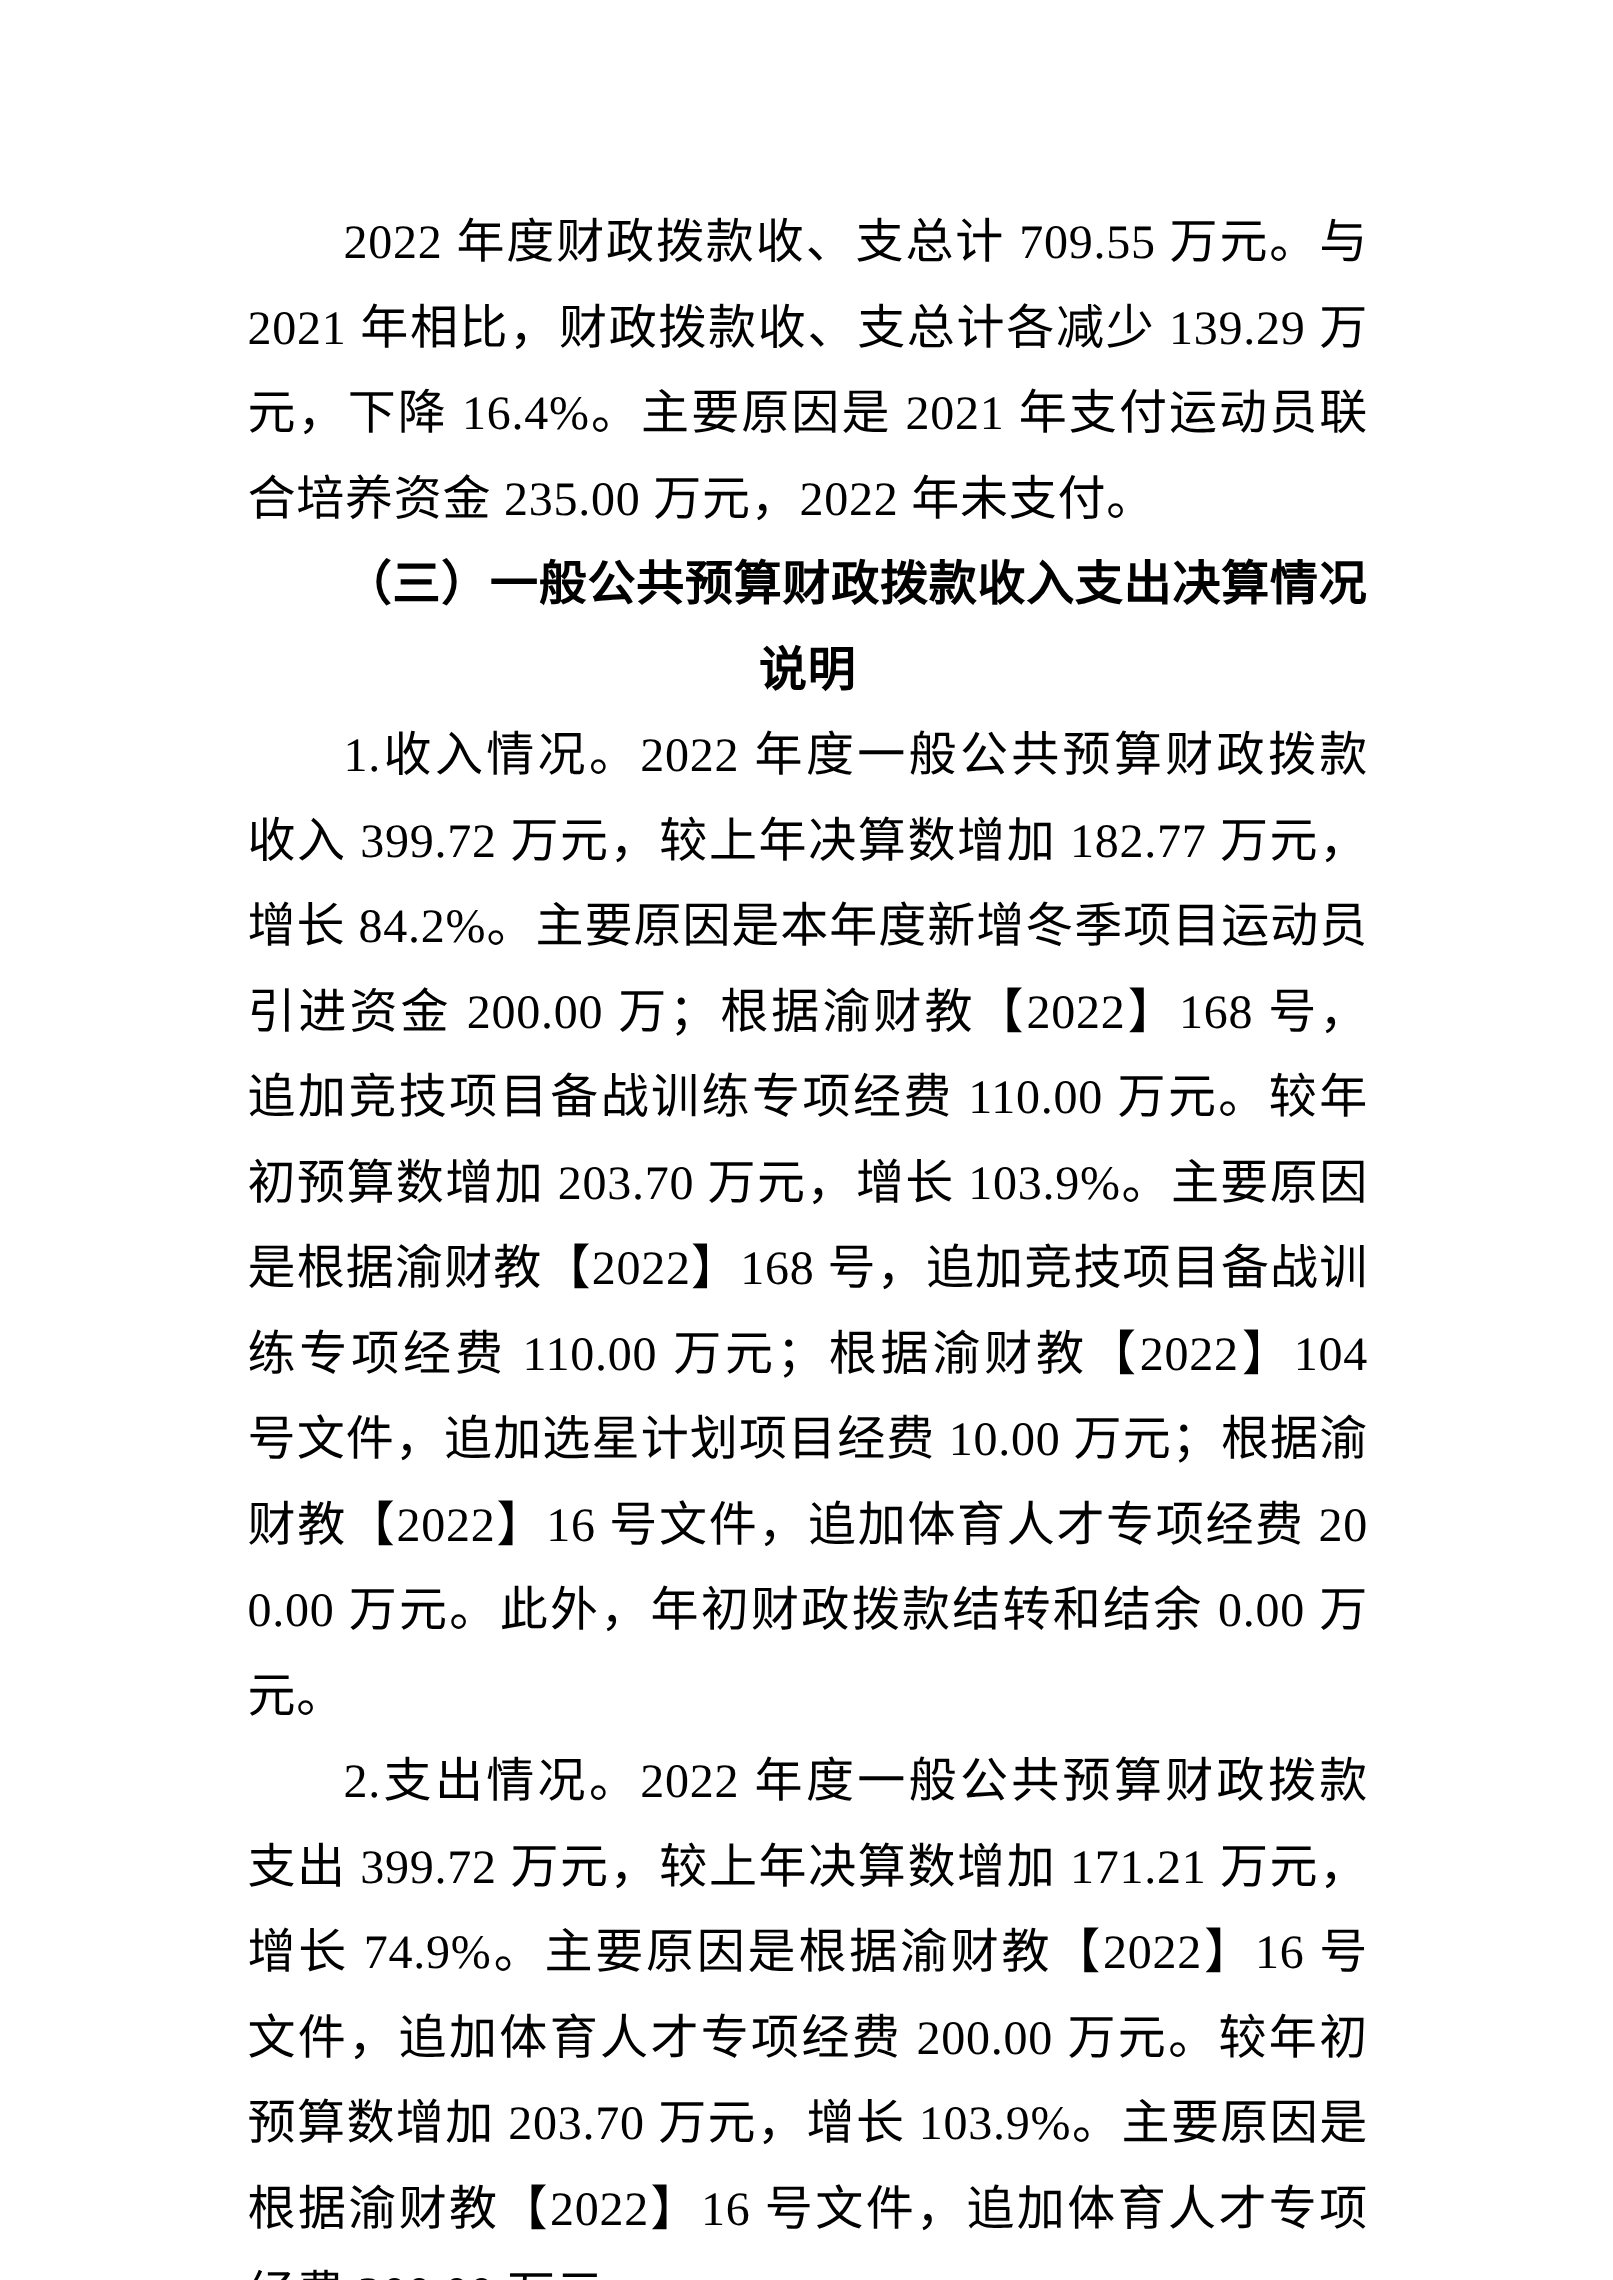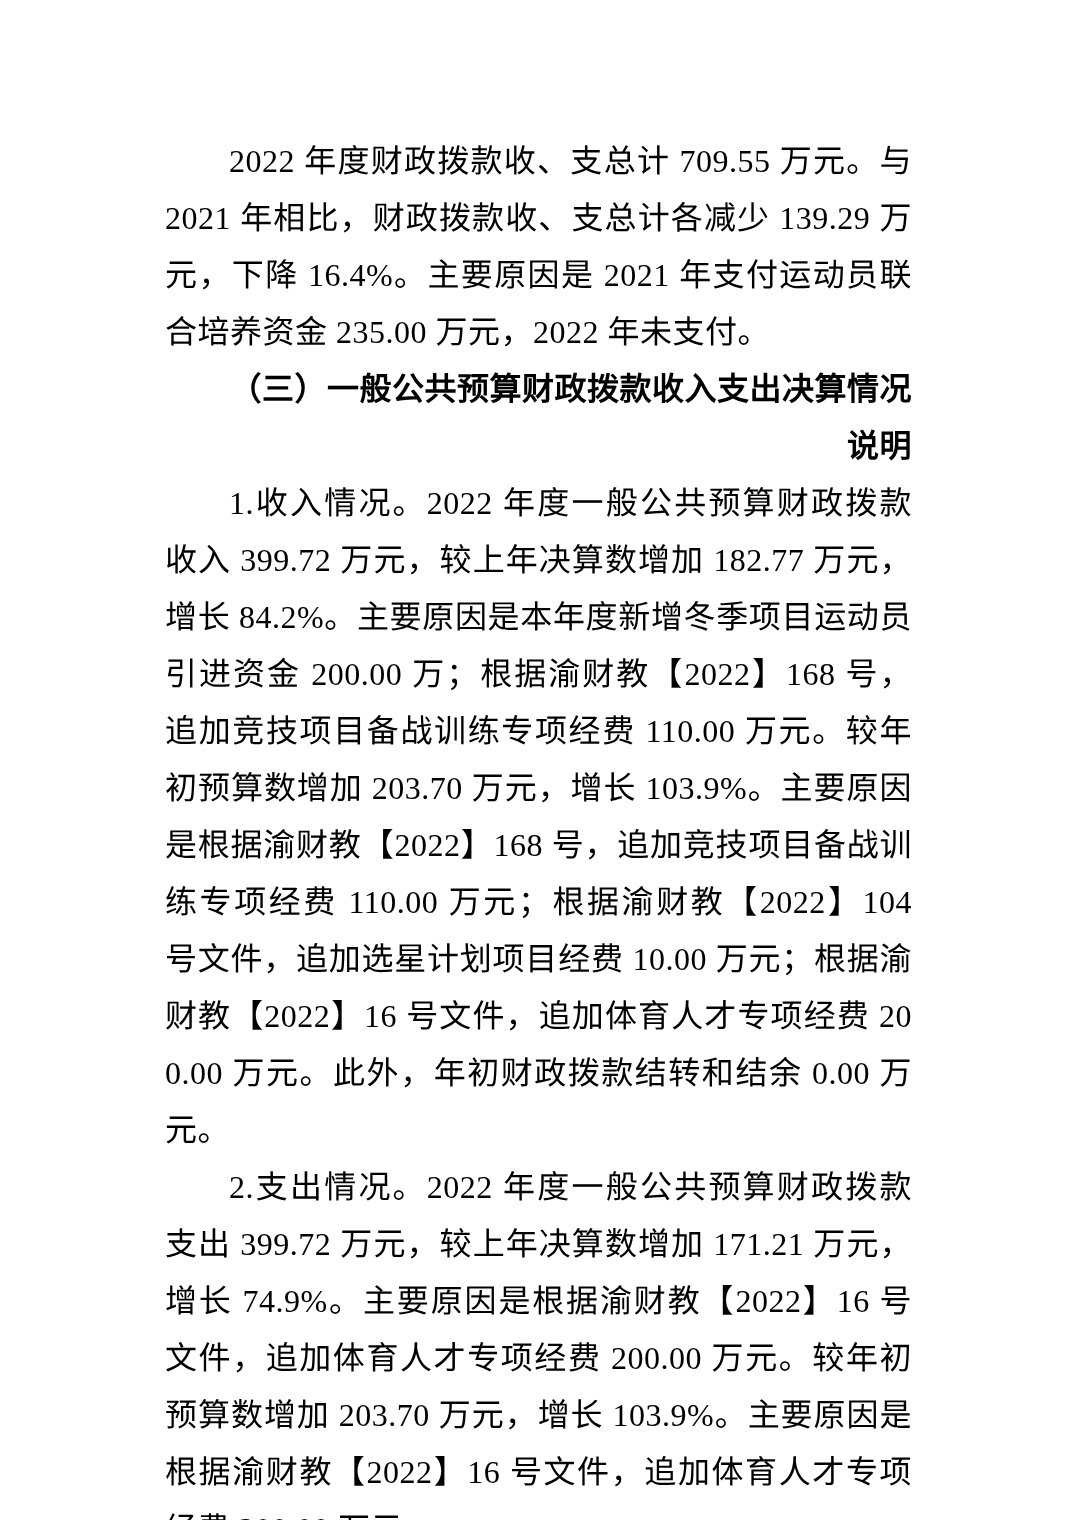--- a/index.html
+++ b/index.html
@@ -23,21 +23,21 @@
     font-size: 32px;
     line-height: 57px;
     text-align: justify;
     text-justify: inter-character;
     text-indent: 2em;
     letter-spacing: 0.5px;
     word-break: break-all;
   }
   .heading {
     font-weight: bold;
-    text-align: right;
+    text-align: center;
   }
 </style>
 </head>
 <body>
 
 <div class="page">
   <p class="para">2022 年度财政拨款收、支总计 709.55 万元。与 2021 年相比，财政拨款收、支总计各减少 139.29 万元，下降 16.4%。主要原因是 2021 年支付运动员联合培养资金 235.00 万元，2022 年未支付。</p>
 
   <p class="para heading">（三）一般公共预算财政拨款收入支出决算情况说明</p>
 

